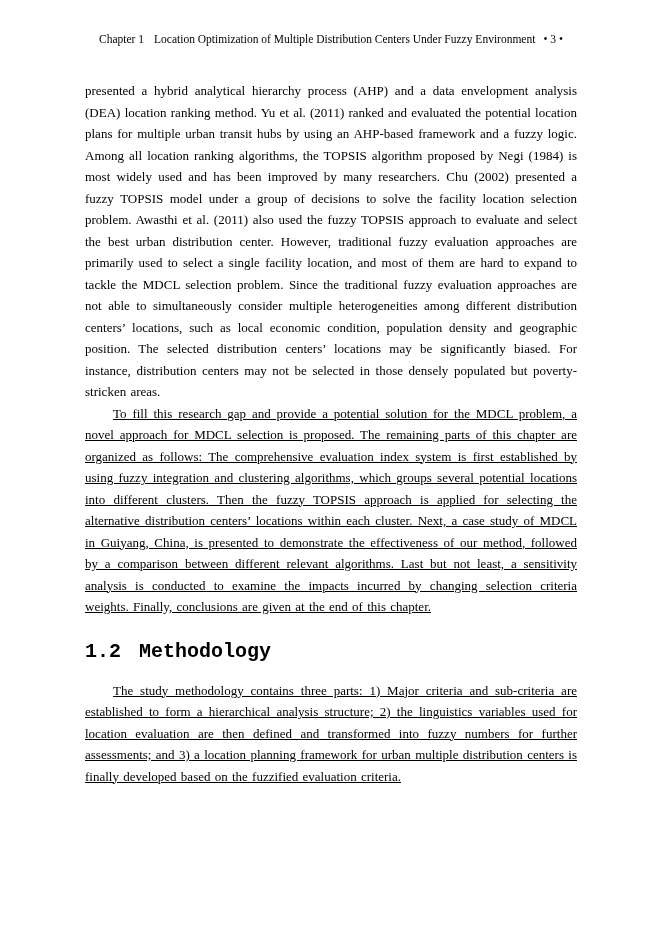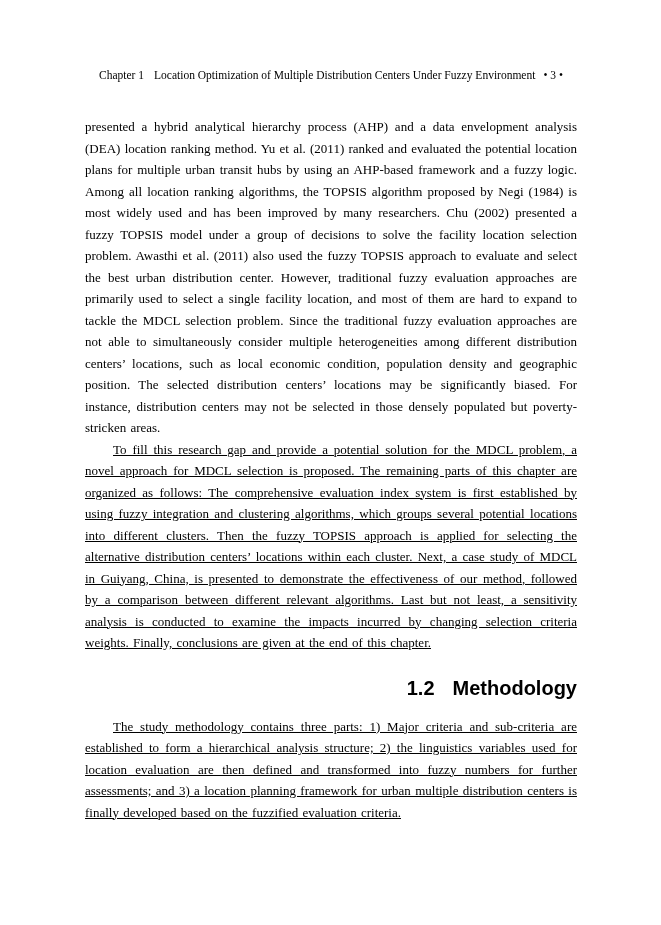--- a/index.html
+++ b/index.html
@@ -8,21 +8,21 @@
     background: #ffffff;
   }
   .page {
     position: relative;
     width: 661px;
     height: 925px;
     background: #ffffff;
     color: #000000;
     font-family: "Liberation Serif", serif;
     box-sizing: border-box;
-    padding: 68px 84px 0 85px;
+    padding: 32px 84px 0 85px;
     overflow: hidden;
   }
   .running-header {
     text-align: center;
     font-size: 11.5px;
     line-height: 14px;
     white-space: nowrap;
     margin-bottom: 34px;
   }
   .running-header .chapter-label {
@@ -36,26 +36,26 @@
     text-align: justify;
     font-size: 13px;
     line-height: 21.5px;
     word-spacing: 1px;
   }
   .body-text p.indent {
     text-indent: 28px;
     text-decoration: underline;
   }
   .section-heading {
-    text-align: right;
+    text-align: left;
     font-weight: bold;
     font-size: 20px;
     line-height: 24px;
     margin: 22px 0 16px 0;
-    font-family: Liberation Sans, sans-serif;
+    font-family: Liberation Mono, monospace;
   }
   .section-heading .section-number {
     margin-right: 18px;
   }
 </style>
 </head>
 <body>
 
 <div class="page">
 

